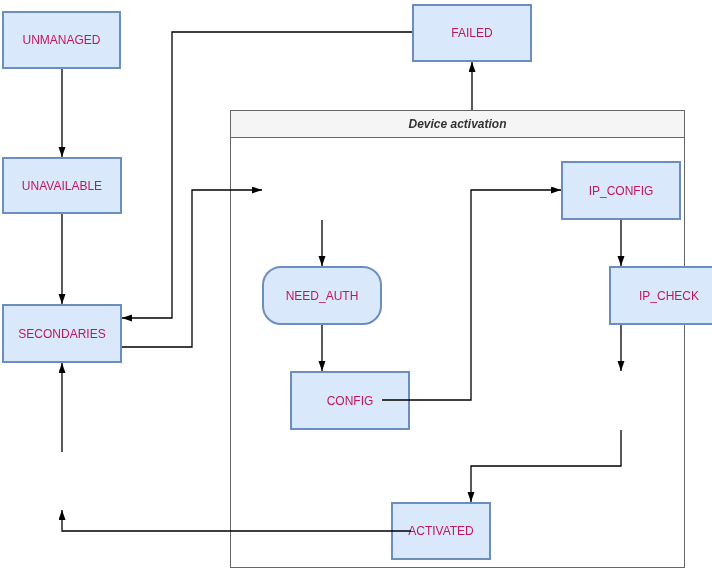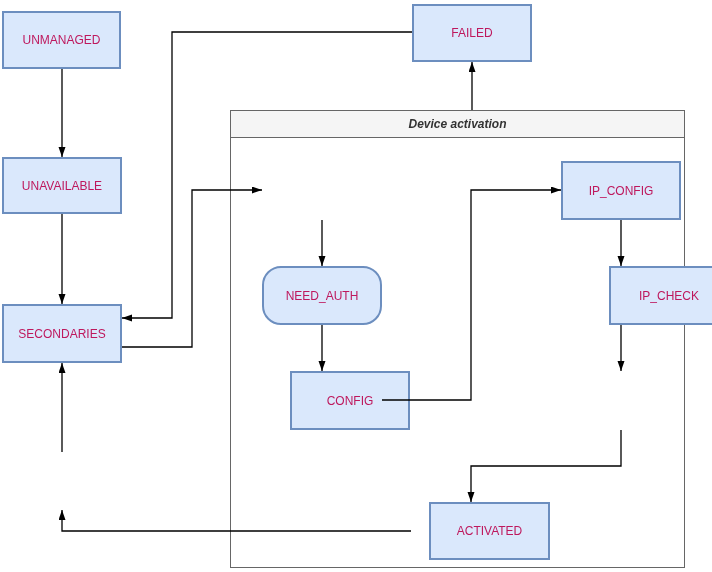--- a/index.html
+++ b/index.html
@@ -72,21 +72,21 @@
   </div>
 
   <div class="node" style="left: 2px; top: 11px; width: 119px; height: 58px;">UNMANAGED</div>
   <div class="node" style="left: 2px; top: 157px; width: 120px; height: 57px;">UNAVAILABLE</div>
   <div class="node" style="left: 2px; top: 304px; width: 120px; height: 59px;">SECONDARIES</div>
   <div class="node" style="left: 412px; top: 4px; width: 120px; height: 58px;">FAILED</div>
   <div class="node" style="left: 262px; top: 266px; width: 120px; height: 59px; border-radius: 19px;">NEED_AUTH</div>
   <div class="node" style="left: 262px; top: 371px; width: 120px; height: 59px; margin-left: 28px;">CONFIG</div>
   <div class="node" style="left: 561px; top: 161px; width: 120px; height: 59px;">IP_CONFIG</div>
   <div class="node" style="left: 561px; top: 266px; width: 120px; height: 59px; margin-left: 48px;">IP_CHECK</div>
-  <div class="node" style="left: 429px; top: 502px; width: 121px; height: 58px;">ACTIVATED</div>
+  <div class="node" style="left: 391px; top: 502px; width: 100px; height: 58px;">ACTIVATED</div>
 
   <svg id="edges" viewBox="0 0 712 572" xmlns="http://www.w3.org/2000/svg">
     <defs>
       <marker id="arrowhead" markerUnits="userSpaceOnUse" markerWidth="12" markerHeight="10" refX="10" refY="3.5" orient="auto">
         <path d="M0,0 L10,3.5 L0,7 Z"></path>
       </marker>
     </defs>
   <polyline points="62,69 62,157" marker-end="url(#arrowhead)"></polyline>
       <polyline points="62,214 62,304" marker-end="url(#arrowhead)"></polyline>
       <polyline points="62,452 62,363" marker-end="url(#arrowhead)"></polyline>

